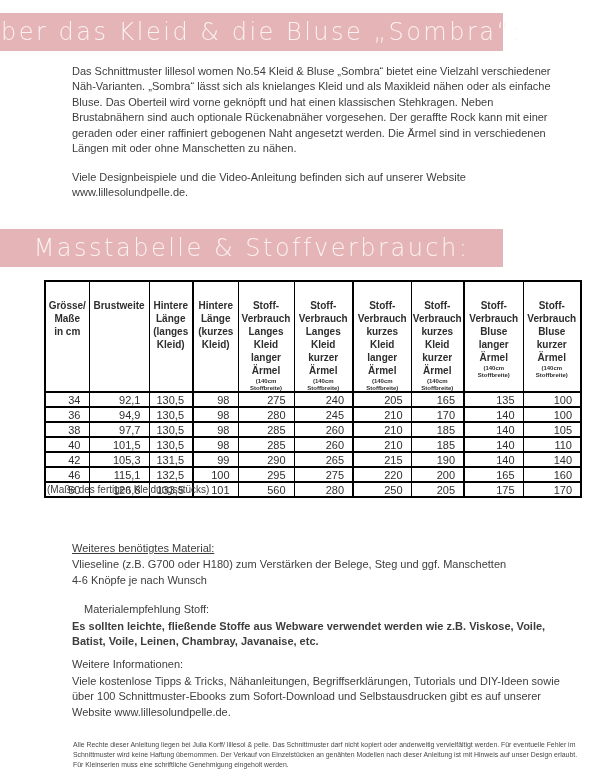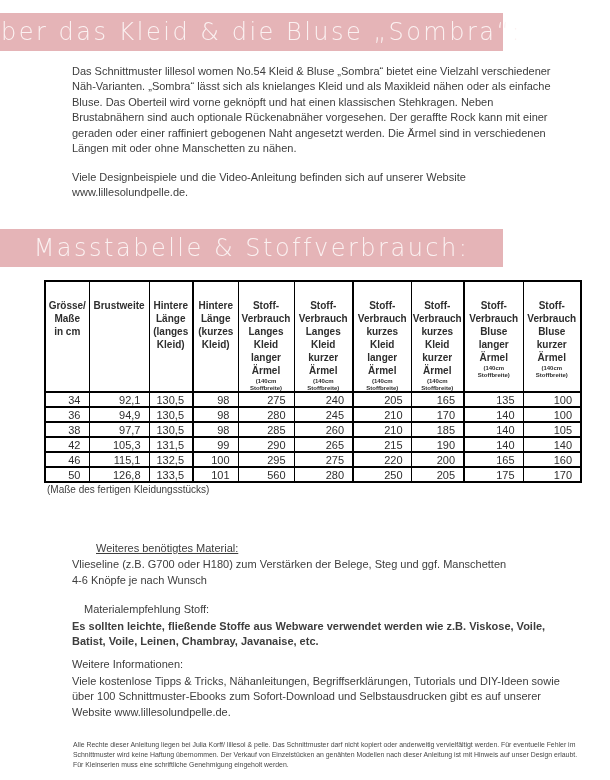--- a/index.html
+++ b/index.html
@@ -56,21 +56,21 @@
   #size-table th:nth-child(7){width:58px}
   #size-table th:nth-child(8){width:53px}
   #size-table th:nth-child(9){width:59px}
   #size-table th:nth-child(10){width:58px}
   .hnote { font-size:6px; line-height:6.5px; margin-top:1px; white-space:pre-line; }
 
   #table-caption { position:absolute; left:47px; top:484px; font-size:10px; color:#3d3d3d; }
 
   .sec-title { position:absolute; left:72px; font-size:11px; color:#3d3d3d; }
   .underlined { text-decoration:underline; }
-  #material-title { top:542px;margin-left:24px; }
+  #material-title { top:542px; }
   #material-line1 { position:absolute; left:72px; top:558px; width:500px; font-size:11px; }
   #material-line2 { position:absolute; left:72px; top:574px; width:500px; font-size:11px; }
   #fabric-title   { top:603px;padding-left:12px; }
   #fabric-text    { position:absolute; left:72px; top:619px; width:492px; font-size:11px; line-height:15.4px;font-weight:bold; }
   #info-title     { top:658px; }
   #info-text      { position:absolute; left:72px; top:674px; width:498px; font-size:11px; line-height:15.4px; }
 
   #footer-text {
     position:absolute; left:73px; top:740px; width:505px;
     font-size:6.9px; line-height:10px; color:#474747;
@@ -181,20 +181,32 @@
           <td>130,5</td>
           <td>98</td>
           <td>285</td>
           <td>260</td>
           <td>210</td>
           <td>185</td>
           <td>140</td>
           <td>105</td>
         </tr>
         <tr>
+          <td>40</td>
+          <td>101,5</td>
+          <td>130,5</td>
+          <td>98</td>
+          <td>285</td>
+          <td>260</td>
+          <td>210</td>
+          <td>185</td>
+          <td>140</td>
+          <td>110</td>
+        </tr>
+        <tr>
           <td>42</td>
           <td>105,3</td>
           <td>131,5</td>
           <td>99</td>
           <td>290</td>
           <td>265</td>
           <td>215</td>
           <td>190</td>
           <td>140</td>
           <td>140</td>

